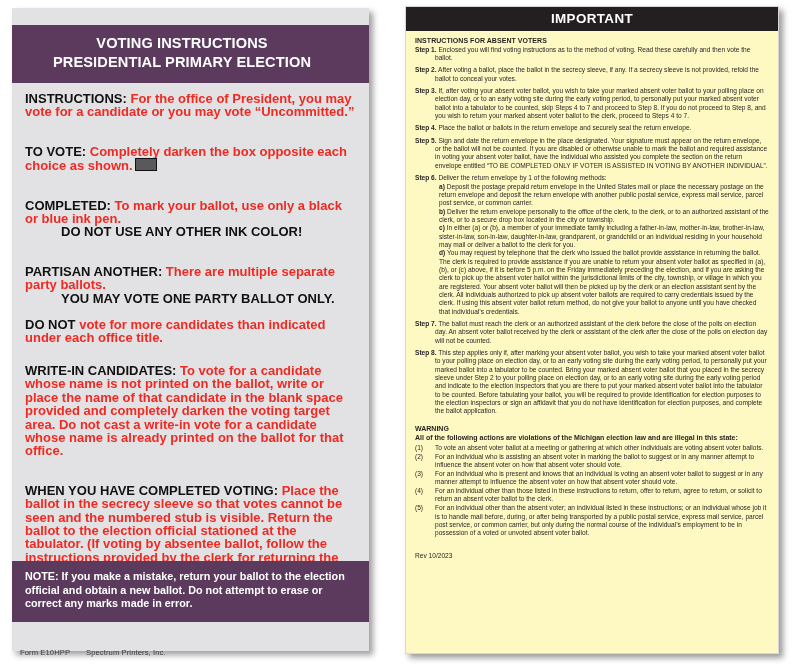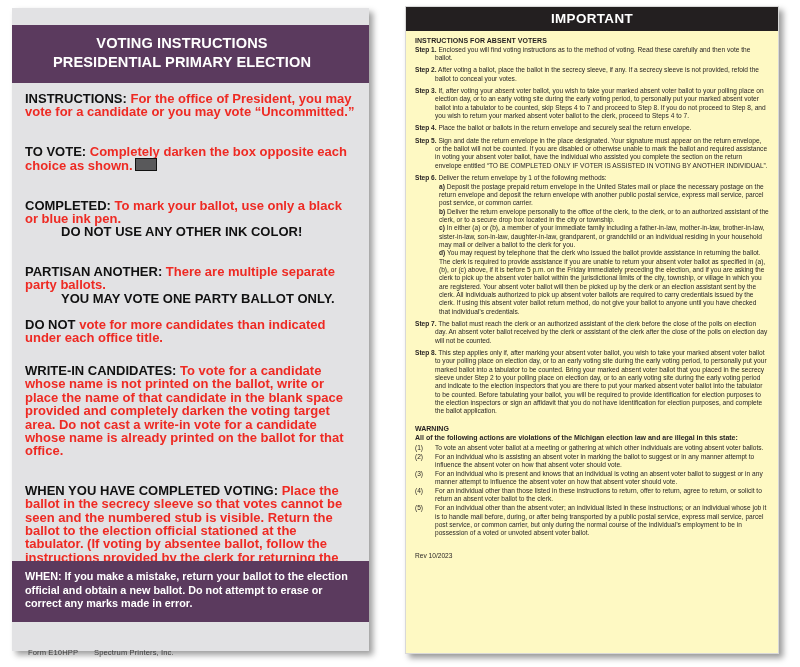--- a/index.html
+++ b/index.html
@@ -79,21 +79,21 @@
     box-sizing: border-box;
   }
   #note-band p {
     margin: 0;
     font-size: 10.8px;
     line-height: 13.6px;
     font-weight: bold;
     color: #ffffff;
   }
   #left-footer {
-    padding: 22px 0 0 16px;
+    padding: 22px 0 0 8px;
     font-size: 7.6px;
     color: #3c3c3c;
     letter-spacing: .1px;
   }
   #left-footer .sep { display:inline-block; width: 16px; }
 
   
   #right-panel {
     position: absolute;
     left: 405px;
@@ -222,21 +222,21 @@
 
     <div class="spacer-lg"></div>
 
     <p class="para">
       <span class="lead">WHEN YOU HAVE COMPLETED VOTING:</span><span> Place the ballot in the secrecy sleeve so that votes cannot be seen and the numbered stub is visible.  Return the ballot to the election official stationed at the tabulator.  (If voting by absentee ballot, follow the instructions provided by the clerk for returning the ballot.)</span>
     </p>
   </div>
 
   <div id="note-band" class="purple-band" style="position:absolute; left:0; right:0; top:553px;">
     <p>
-      <span>WHEN:</span><span> If you make a mistake, return your ballot to the election official and obtain a new ballot.  Do not attempt to erase or correct any marks made in error.</span>
+      <span>NOTE:</span><span> If you make a mistake, return your ballot to the election official and obtain a new ballot.  Do not attempt to erase or correct any marks made in error.</span>
     </p>
   </div>
 
   <div id="left-footer" style="position:absolute; left:0; top:618px;">
     <span>Form E10HPP</span><span class="sep"></span><span>Spectrum Printers, Inc.</span>
   </div>
 </div>
 
 <div id="right-panel">
 

